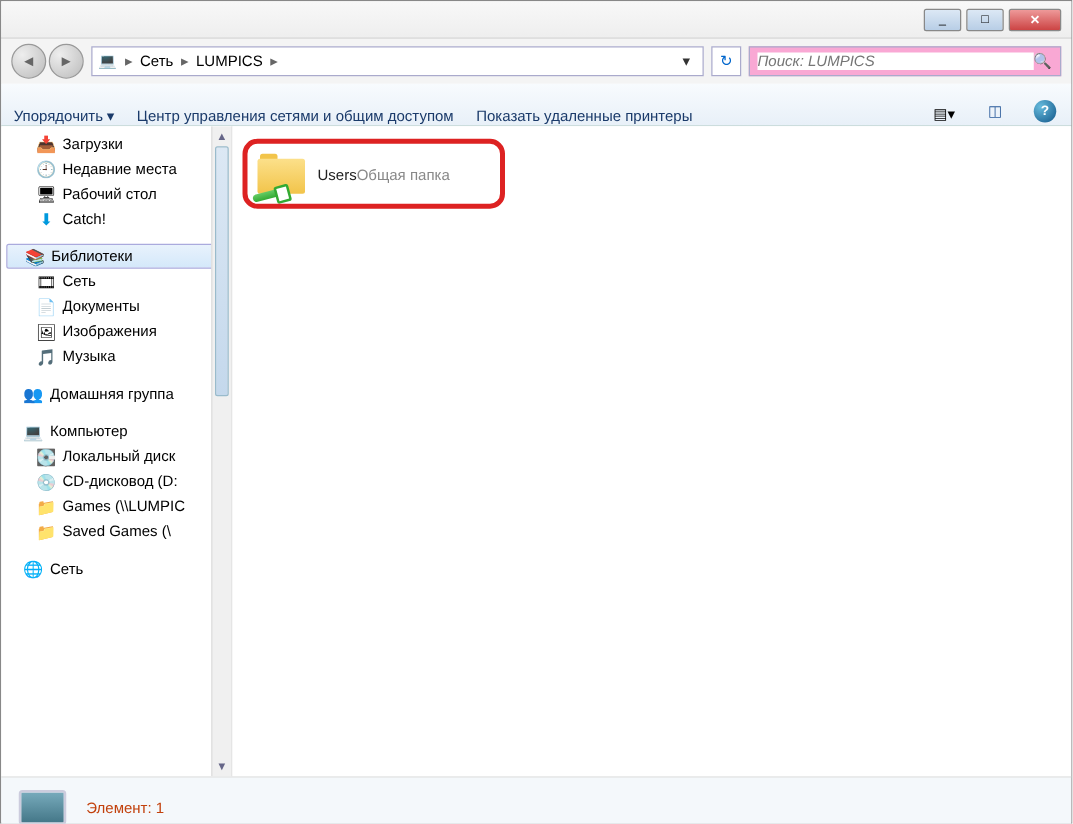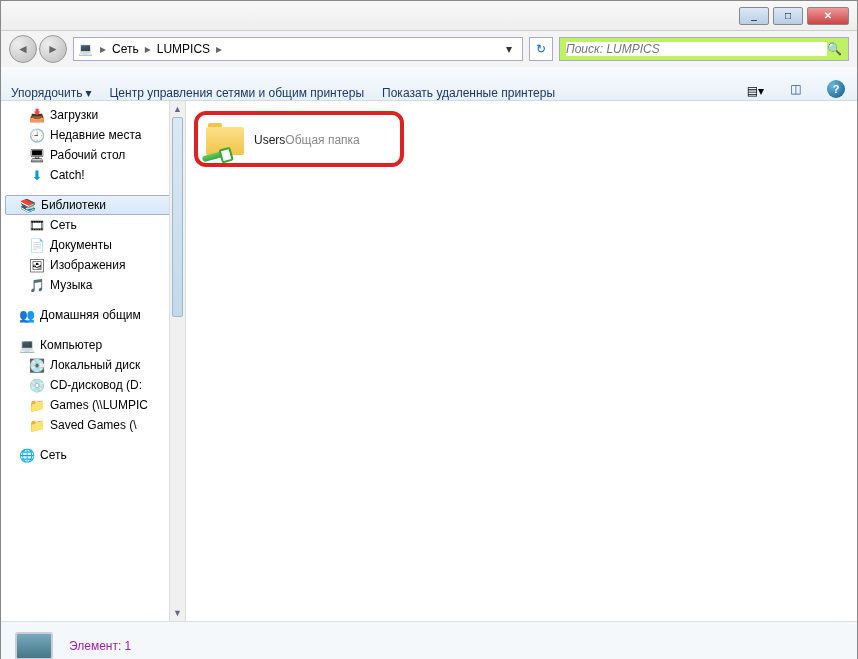--- a/index.html
+++ b/index.html
@@ -12,21 +12,21 @@
 .win-close { background: linear-gradient(#e99,#c44); color: #fff; font-weight: bold; width: 42px; }
 .nav-bar { height: 36px; display: flex; align-items: center; padding: 4px 8px; gap: 6px; background: #f4f4f4; }
 .nav-btns { display: flex; gap: 2px; }
 .nav-circle { width: 28px; height: 28px; border-radius: 50%; background: radial-gradient(circle at 30% 30%, #eee, #bbb); border: 1px solid #999; display: flex; align-items: center; justify-content: center; cursor: pointer; color: #666; }
 .address-bar { flex: 1; height: 24px; border: 1px solid #aac; background: #fff; display: flex; align-items: center; padding: 0 4px; }
 .addr-icon { width: 16px; height: 16px; margin-right: 4px; display: inline-flex; align-items: center; justify-content: center; }
 .addr-seg { padding: 0 4px; cursor: pointer; }
 .addr-arrow { color: #666; padding: 0 2px; }
 .addr-dropdown { margin-left: auto; padding: 0 6px; color: #333; cursor: pointer; }
 .refresh-btn { width: 24px; height: 24px; border: 1px solid #aac; background: #fff; display: flex; align-items: center; justify-content: center; color: #06c; cursor: pointer; }
-.search-bar { width: 290px; height: 24px; border: 1px solid #aac; background: #bef264; display: flex; align-items: center; padding: 0 6px; }
+.search-bar { width: 250px; height: 24px; border: 1px solid #aac; background: #f9a8d4; display: flex; align-items: center; padding: 0 6px; }
 .search-input { flex: 1; border: none; outline: none; font-style: italic; color: #888; font-size: 12px; }
 .search-icon { color: #06c; cursor: pointer; }
 .toolbar { height: 34px; background: linear-gradient(#f8fbfe,#e8f0f8); border-bottom: 1px solid #cdd; display: flex; align-items: flex-end; padding: 0 10px; gap: 18px; }
 .tb-item { color: #1a3a6a; cursor: pointer; display: flex; align-items: center; gap: 3px; }
 .tb-spacer { flex: 1; }
 .tb-icon-btn { width: 22px; height: 22px; display: flex; align-items: center; justify-content: center; cursor: pointer; color: #2a5a9a; }
 .tb-view { display: flex; align-items: center; border: 1px solid transparent; padding: 1px 2px; gap: 0; }
 .body-area { display: flex; height: 520px; }
 .sidebar { width: 185px; background: #fff; border-right: 1px solid #ddd; overflow: hidden; position: relative; padding-top: 4px; }
 .nav-item { display: flex; align-items: center; padding: 2px 0 2px 28px; gap: 5px; cursor: pointer; white-space: nowrap; overflow: hidden; height: 20px; }
@@ -46,21 +46,21 @@
 .pipe { position: absolute; bottom: 2px; left: -2px; width: 26px; height: 6px; background: linear-gradient(#6c6,#3a3); border-radius: 3px; transform: rotate(-15deg); }
 .pipe::after { content: ""; position: absolute; right: -4px; top: -2px; width: 8px; height: 10px; background: #fff; border: 2px solid #3a3; border-radius: 2px; }
 .folder-text { display: flex; }
 .folder-name { color: #222; }
 .folder-sub { color: #888; font-size: 12px; }
 .highlight-box { position: absolute; border: 4px solid #d22; border-radius: 12px; top: 10px; left: 8px; width: 210px; height: 56px; pointer-events: none; }
 .status-bar { height: 48px; border-top: 1px solid #ddd; background: #f4f8fb; display: flex; align-items: center; padding: 4px 12px; gap: 14px; }
 .status-icon { width: 42px; height: 38px; display: flex; align-items: center; justify-content: center; }
 .monitor { width: 38px; height: 28px; background: linear-gradient(#7ab,#478); border: 2px solid #ccd; border-radius: 3px; position: relative; }
 .monitor::after { content: ""; position: absolute; bottom: -6px; left: 12px; width: 14px; height: 5px; background: #bbb; border-radius: 0 0 3px 3px; }
-.status-text { color: #a21caf; }
+.status-text { color: #c2410c; }
 .help-circle { width: 18px; height: 18px; border-radius: 50%; background: radial-gradient(circle at 30% 30%,#6bd,#158); color: #fff; display: flex; align-items: center; justify-content: center; font-size: 11px; font-weight: bold; }
 </style>
 </head>
 <body>
 
 <div class="window">
 
   <div class="title-bar">
     <div class="win-btn win-min">_</div>
     <div class="win-btn win-max">□</div>
@@ -86,21 +86,21 @@
       <input class="search-input" placeholder="Поиск: LUMPICS" style="">
       <span class="search-icon">🔍</span>
     </div>
   </div>
 
   <div class="toolbar">
     <div class="tb-item">
       <span>Упорядочить</span>
       <span>▾</span>
     </div>
-    <div class="tb-item">Центр управления сетями и общим принтеры</div>
+    <div class="tb-item">Центр управления сетями и общим доступом</div>
     <div class="tb-item">Показать удаленные принтеры</div>
     <div class="tb-spacer"></div>
     <div class="tb-view">
       <span>▤</span>
       <span>▾</span>
     </div>
     <div class="tb-icon-btn">
       <span>◫</span>
     </div>
     <div class="tb-icon-btn">
@@ -143,21 +143,21 @@
           <span class="nav-icon">🖼</span>
           <span>Изображения</span>
         </div>
       <div class="nav-item">
           <span class="nav-icon">🎵</span>
           <span>Музыка</span>
         </div>
       <div class="nav-spacer"></div>
       <div class="nav-item lvl0">
           <span class="nav-icon">👥</span>
-          <span>Домашняя общим</span>
+          <span>Домашняя группа</span>
         </div>
       <div class="nav-spacer"></div>
       <div class="nav-item lvl0">
           <span class="nav-icon">💻</span>
           <span>Компьютер</span>
         </div>
       <div class="nav-item">
           <span class="nav-icon">💽</span>
           <span>Локальный диск</span>
         </div>

